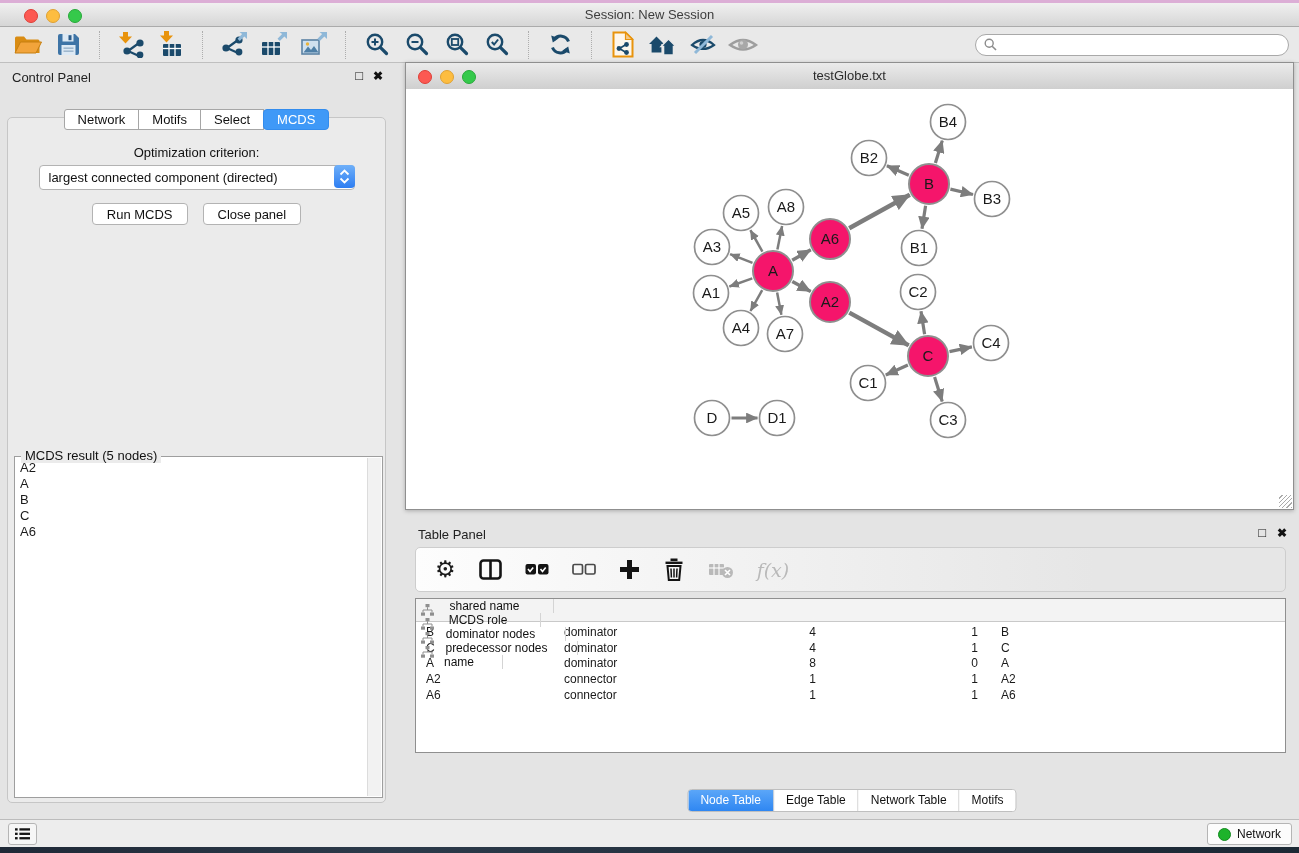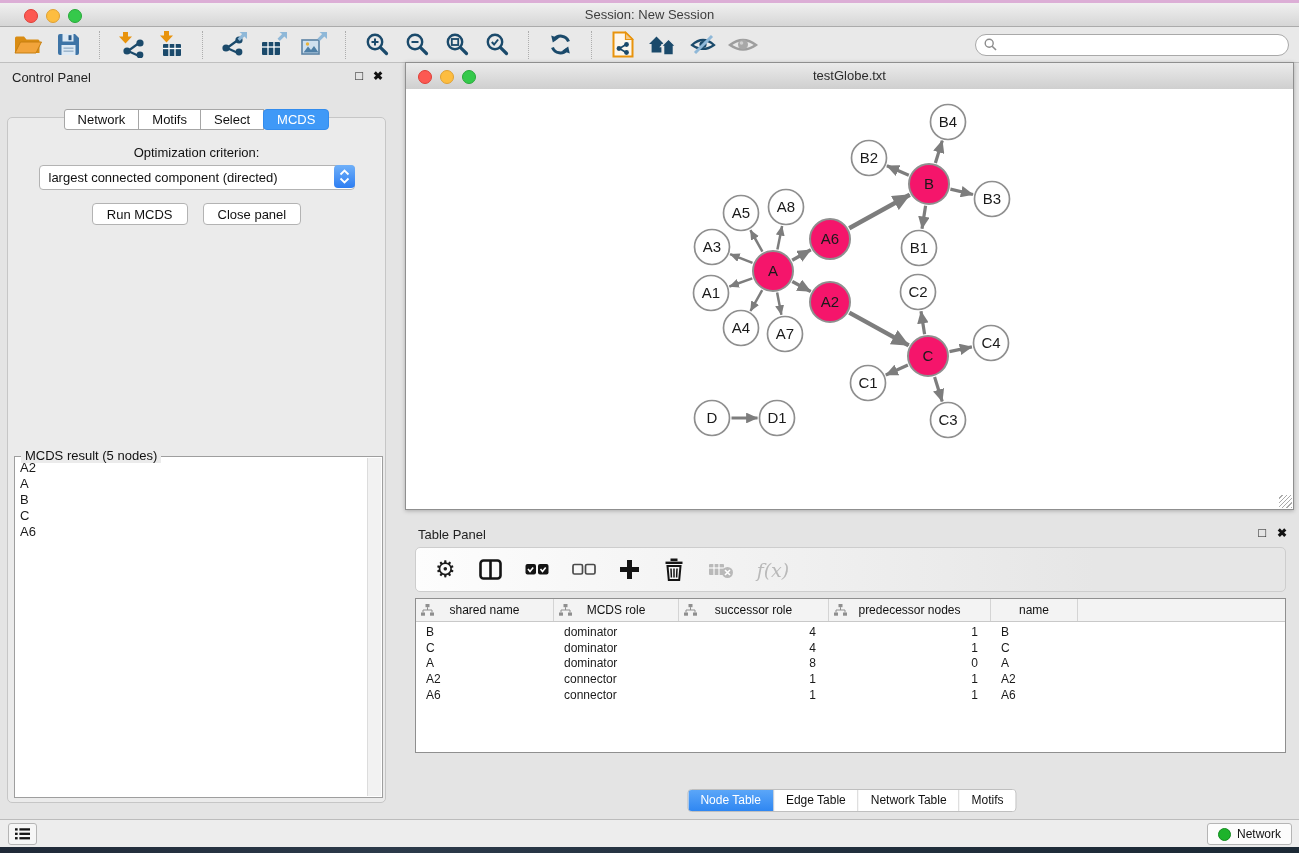--- a/index.html
+++ b/index.html
@@ -67,21 +67,21 @@
   
   .tpanel{position:absolute;left:405px;top:519px;width:894px;height:300px;}
   .tp-toolbar{position:absolute;left:10px;right:13px;top:28px;height:45px;
               background:linear-gradient(to right,#fdfdfd,#e6e6e6 78%);border:1px solid #cdcdcd;
               border-radius:5px;display:flex;align-items:center;gap:23px;padding-left:19px;box-sizing:border-box;}
   .tico{display:flex;align-items:center;justify-content:center;background:none;border:none;padding:0;cursor:default;}
   .gear{font-size:23px;color:#1c1c1c;line-height:23px;}
   .fx{font-family:"DejaVu Serif",serif;font-style:italic;font-size:19px;color:#b9b9b9;}
   .tp-table{position:absolute;left:10px;right:13px;top:79px;bottom:66px;background:#fff;
             border:1px solid #8f8f8f;overflow:hidden;}
-  .thead{display:flex;height:22px;background:#f3f3f3;border-bottom:1px solid #c9c9c9;font-size:12px;color:#111;}
+  .thead{display:flex;height:22px;background:#f3f3f3;border-bottom:1px solid #c9c9c9;font-size:12px;color:#111;flex-direction:column;}
   .th{position:relative;display:flex;align-items:center;justify-content:center;
       border-right:1px solid #d4d4d4;box-sizing:border-box;}
   .th .tree{position:absolute;left:5px;top:5px;}
   .th-filler{flex:1;}
   .tbody{padding-top:2px;}
   .tr{display:flex;height:15.8px;align-items:center;font-size:12px;}
   .td{box-sizing:border-box;white-space:nowrap;overflow:hidden;}
   .td.left{padding-left:10px;text-align:left;}
   .td.right{padding-right:13px;text-align:right;}
   .tp-tabs{position:absolute;bottom:7px;left:50%;transform:translateX(-50%);display:flex;
@@ -520,21 +520,21 @@
           </div>
           <div class="th" style="width: 150px;">
             <svg class="tree" width="13" height="12" viewBox="0 0 13 12">
               <g fill="#8f8f8f">
                 <rect x="4.5" y="0" width="4" height="3.2"></rect>
                 <rect x="0" y="8.5" width="4" height="3.2"></rect>
                 <rect x="9" y="8.5" width="4" height="3.2"></rect>
               </g>
               <path d="M6.5 3.2 V6 M2 8.5 V6 H11 V8.5" fill="none" stroke="#8f8f8f" stroke-width="1"></path>
             </svg>
-            <span>successor role</span>
+            <span>dominator nodes</span>
           </div>
           <div class="th" style="width: 162px;">
             <svg class="tree" width="13" height="12" viewBox="0 0 13 12">
               <g fill="#8f8f8f">
                 <rect x="4.5" y="0" width="4" height="3.2"></rect>
                 <rect x="0" y="8.5" width="4" height="3.2"></rect>
                 <rect x="9" y="8.5" width="4" height="3.2"></rect>
               </g>
               <path d="M6.5 3.2 V6 M2 8.5 V6 H11 V8.5" fill="none" stroke="#8f8f8f" stroke-width="1"></path>
             </svg>

